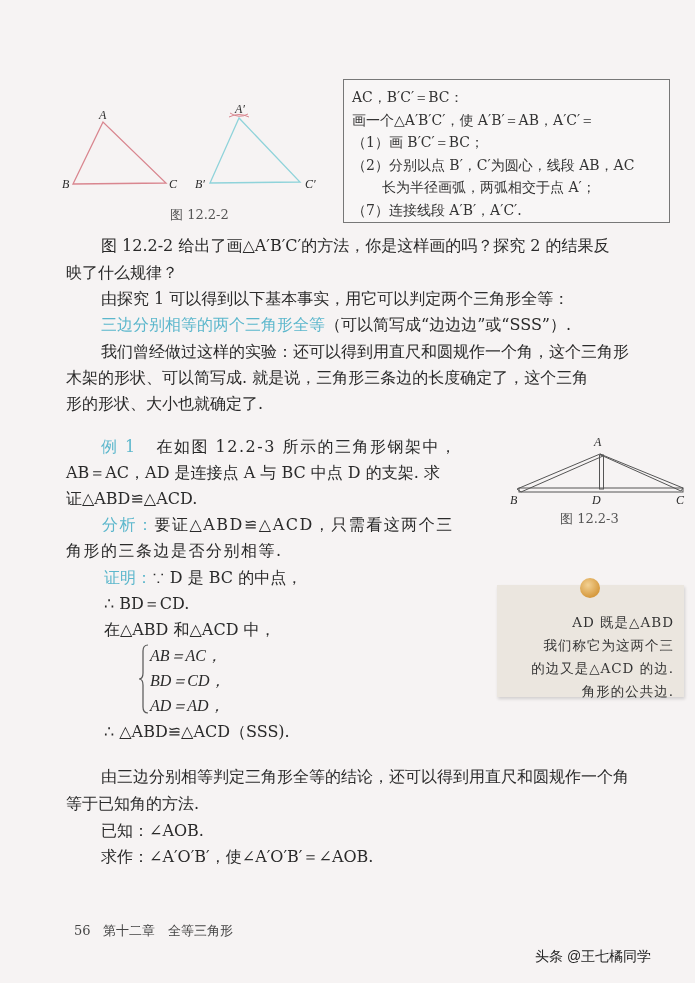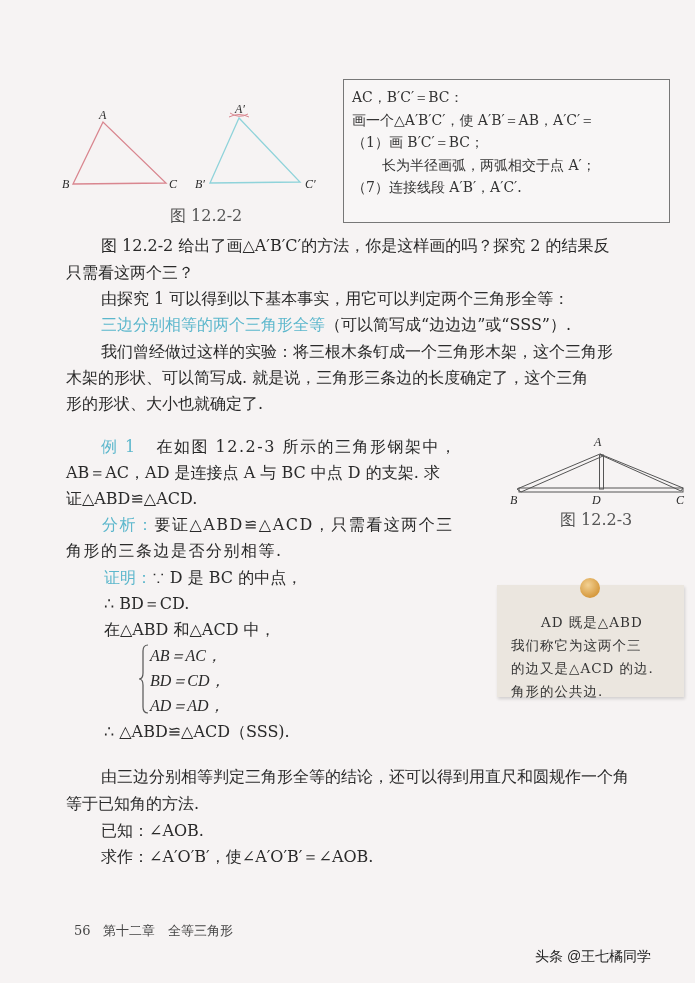--- a/index.html
+++ b/index.html
@@ -7,31 +7,31 @@
     width:695px; height:983px; overflow:hidden;
     background:#f6f3f3;
     font-family:"DejaVu Serif","Liberation Serif",serif;
     color:#2a2a2a;
     position:relative;
   }
   .abs { position:absolute; }
   .it { font-family:"Liberation Serif","DejaVu Serif",serif; font-style:italic; }
   .blue { color:#5cb7cc; }
   .txt { font-size:16px; line-height:22px; white-space:nowrap; }
-  .fig-caption { font-size:16px; color:#555; }
+  .fig-caption { font-size:13px; color:#555; }
   .box {
     left:343px; top:79px; width:327px; height:144px;
     border:1.5px solid #777; box-sizing:border-box;
     padding:6px 8px; background:#f8f6f6;
   }
   .box .line { font-size:14px; line-height:22.5px; white-space:nowrap; color:#333; }
   .note {
     left:497px; top:585px; width:187px; height:112px;
     background:#ebe6df; box-shadow:1px 2px 3px rgba(0,0,0,0.15);
-    box-sizing:border-box; padding:26px 10px 0 14px;
+    box-sizing:border-box; padding:26px 10px 0 14px;text-align:right;
   }
   .note .line { font-size:13.5px; line-height:23px; white-space:nowrap; color:#333; letter-spacing:1px; }
   .pin { left:580px; top:578px; width:20px; height:20px; border-radius:50%;
     background:radial-gradient(circle at 40% 35%, #f3d193, #d69a3f 70%); }
   .footer { font-size:13px; color:#444; }
   .watermark { font-family:Liberation Sans, sans-serif; font-size:14px; color:#222;text-align:right; }
 </style>
 </head>
 <body>
 
@@ -45,34 +45,35 @@
 <span class="abs it" style="left:169px;top:177px;font-size:12px">C</span>
 <span class="abs it" style="left:235px;top:102px;font-size:12px">A′</span>
 <span class="abs it" style="left:195px;top:177px;font-size:12px">B′</span>
 <span class="abs it" style="left:305px;top:177px;font-size:12px">C′</span>
 <span class="abs fig-caption" style="left:170px;top:206px">图 12.2-2</span>
 
 <div class="abs box">
   <div class="line">AC，B′C′＝BC：</div>
   <div class="line">画一个△A′B′C′，使 A′B′＝AB，A′C′＝</div>
   <div class="line">（1）画 B′C′＝BC；</div>
+  <div class="line">（2）分别以点 B′，C′为圆心，线段 AB，AC</div>
   <div class="line" style="padding-left:30px">长为半径画弧，两弧相交于点 A′；</div>
   <div class="line">（7）连接线段 A′B′，A′C′.</div>
 </div>
 
 <div class="abs txt" style="left:101px;top:235px">图 12.2-2 给出了画△A′B′C′的方法，你是这样画的吗？探究 2 的结果反</div>
-<div class="abs txt" style="left:66px;top:262px">只需看这两个三？</div>
+<div class="abs txt" style="left:66px;top:262px">映了什么规律？</div>
 
 <div class="abs txt" style="left:101px;top:288px">由探究 1 可以得到以下基本事实，用它可以判定两个三角形全等：</div>
 
 <div class="abs txt" style="left:101px;top:314px">
   <span class="blue">三边分别相等的两个三角形全等</span><span>（可以简写成“边边边”或“SSS”）.</span>
 </div>
 
-<div class="abs txt" style="left:101px;top:341px">我们曾经做过这样的实验：将三根木条钉成一个三角形木架，这个三角形</div>
+<div class="abs txt" style="left:101px;top:341px">我们曾经做过这样的实验：还可以得到用直尺和圆规作一个角，这个三角形</div>
 <div class="abs txt" style="left:66px;top:367px">木架的形状、可以简写成. 就是说，三角形三条边的长度确定了，这个三角</div>
 <div class="abs txt" style="left:66px;top:393px">形的形状、大小也就确定了.</div>
 
 <div class="abs txt" style="left:101px;top:436px;letter-spacing:1.5px">
   <span class="blue">例 1</span>&nbsp;&nbsp;&nbsp;<span>在如图 12.2-3 所示的三角形钢架中，</span>
 </div>
 <div class="abs txt" style="left:66px;top:462px">AB＝AC，AD 是连接点 A 与 BC 中点 D 的支架. 求</div>
 <div class="abs txt" style="left:66px;top:488px">证△ABD≌△ACD.</div>
 
 <svg class="abs" style="left:505px;top:445px" width="180" height="60" viewBox="0 0 180 60">

